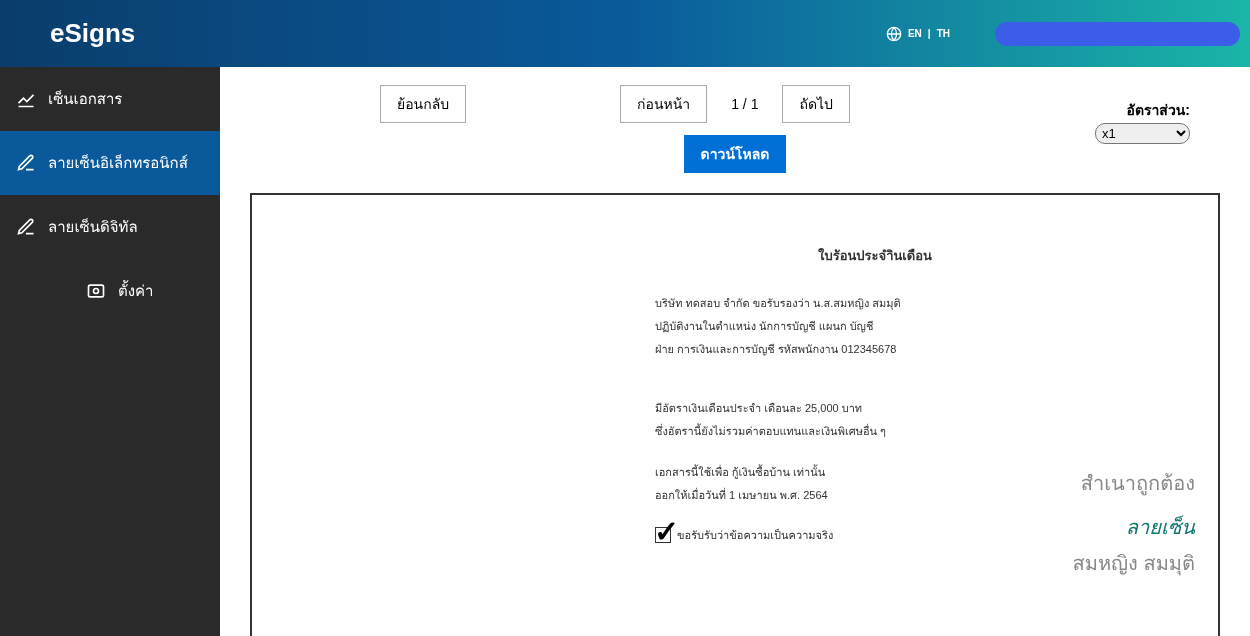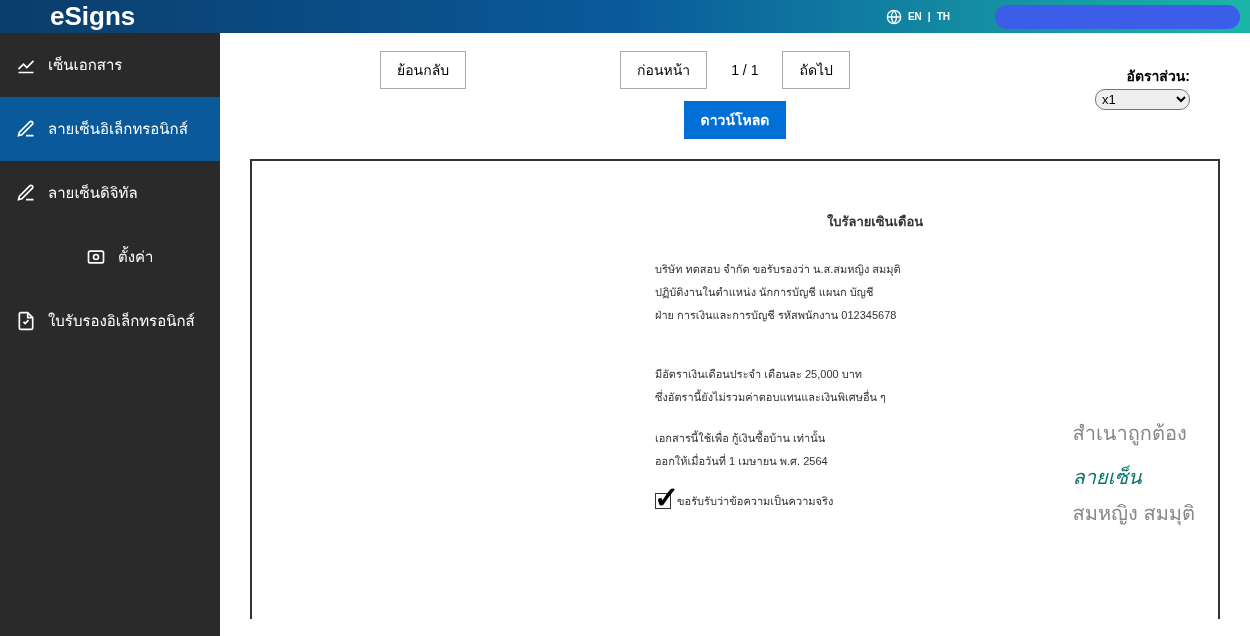--- a/index.html
+++ b/index.html
@@ -1,19 +1,19 @@
 <!DOCTYPE html>
 <html><head>
 <meta charset="utf-8">
 <style>
 * { margin: 0; padding: 0; box-sizing: border-box; }
 body { font-family: Arial, sans-serif; width: 1250px; height: 636px; overflow: hidden; }
 
 .header {
-  height: 33px;
+  height: 67px;
   background: linear-gradient(90deg, #0a3d6b 0%, #0a5a9b 50%, #1bb5a8 100%);
   display: flex;
   align-items: center;
   padding: 0 20px;
   position: relative;
 }
 .logo {
   color: #fff;
   font-size: 26px;
   font-weight: bold;
@@ -133,22 +133,22 @@
   position: absolute;
   left: -2px;
   top: -14px;
   font-size: 30px;
   color: #000;
   font-weight: bold;
 }
 .stamp-area {
   position: absolute;
   right: -60px;
-  top: 256px;
-  text-align: left;
+  top: 272px;
+  text-align: right;
   color: #888;
 }
 .stamp-text1 { font-size: 20px; margin-bottom: 12px; }
 .stamp-sig { font-size: 20px; color: #0f766e; font-style: italic; font-family: cursive; margin-bottom: 4px; }
 .stamp-name { font-size: 20px; }
 </style>
 </head>
 <body>
 
 <div class="header">
@@ -191,29 +191,20 @@
     <span>ลายเซ็นดิจิทัล</span>
   </div>
   <div class="sidebar-item indent">
     <span class="icon">
       <svg viewBox="0 0 24 24" fill="none" stroke="#fff" stroke-width="2">
           <rect x="3" y="5" width="18" height="14" rx="2"></rect>
           <circle cx="12" cy="12" r="3"></circle>
         </svg>
     </span>
     <span>ตั้งค่า</span>
-  </div>
-  <div class="sidebar-item">
-    <span class="icon">
-      <svg viewBox="0 0 24 24" fill="none" stroke="#fff" stroke-width="2">
-          <path d="M14 2H6a2 2 0 00-2 2v16a2 2 0 002 2h12a2 2 0 002-2V8z"></path>
-          <path d="M14 2v6h6M9 13l2 2 4-4"></path>
-        </svg>
-    </span>
-    <span>ใบรับรองอิเล็กทรอนิกส์</span>
   </div>
 </div>
 
 <div class="main">
   <div class="toolbar">
     <div class="toolbar-row1">
       <button class="btn back-btn">ย้อนกลับ</button>
       <button class="btn">ก่อนหน้า</button>
       <span class="page-indicator">1 / 1</span>
       <button class="btn">ถัดไป</button>
@@ -224,21 +215,21 @@
         </select>
       </div>
     </div>
     <div class="toolbar-row2">
       <button class="btn btn-primary">ดาวน์โหลด</button>
     </div>
   </div>
 
   <div class="doc-area">
     <div class="doc-page">
-      <div class="doc-title">ใบรัลายเซินเดือน</div>
+      <div class="doc-title">ใบรัอนประจำินเดือน</div>
       <div class="doc-line">บริษัท ทดสอบ จำกัด  ขอรับรองว่า น.ส.สมหญิง สมมุติ</div>
       <div class="doc-line">ปฏิบัติงานในตำแหน่ง นักการบัญชี  แผนก บัญชี</div>
       <div class="doc-line">ฝ่าย การเงินและการบัญชี รหัสพนักงาน 012345678</div>
       <div class="doc-spacer"></div>
       <div class="doc-spacer"></div>
       <div class="doc-line">มีอัตราเงินเดือนประจำ เดือนละ 25,000 บาท</div>
       <div class="doc-line">ซึ่งอัตรานี้ยังไม่รวมค่าตอบแทนและเงินพิเศษอื่น ๆ</div>
       <div class="doc-spacer"></div>
       <div class="doc-line">เอกสารนี้ใช้เพื่อ กู้เงินซื้อบ้าน เท่านั้น</div>
       <div class="doc-line">ออกให้เมื่อวันที่ 1 เมษายน พ.ศ. 2564</div>

